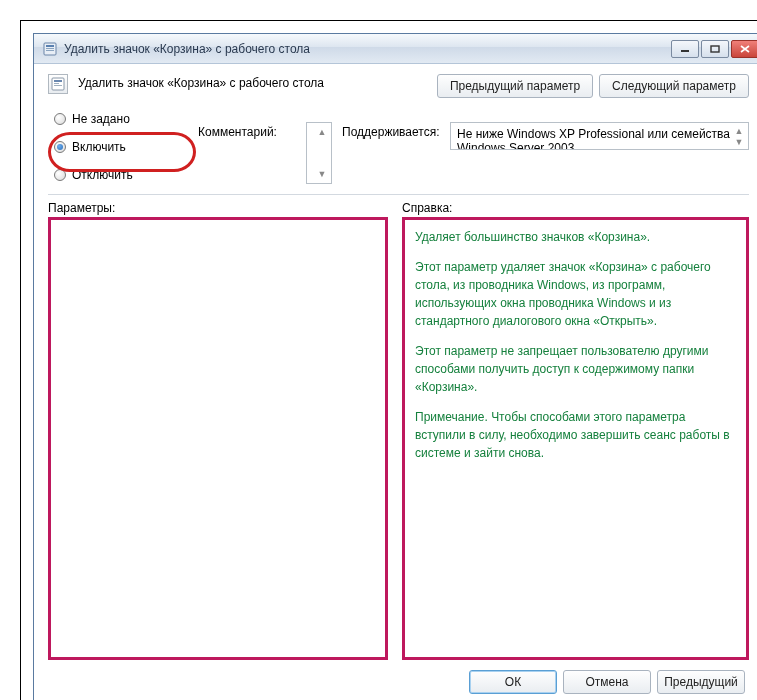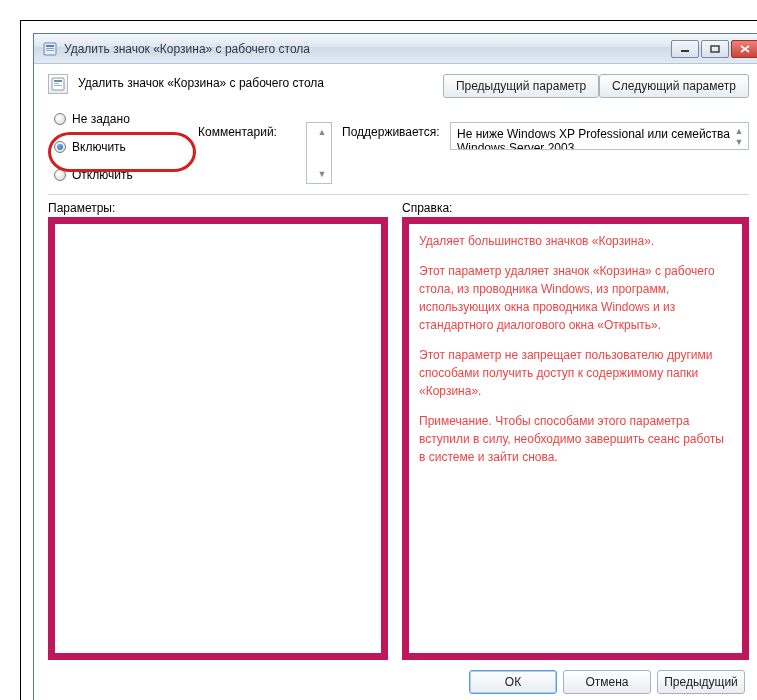--- a/index.html
+++ b/index.html
@@ -75,21 +75,21 @@
     position: relative;
   }
   .policy-icon {
     width: 20px; height: 20px;
     border: 1px solid #b0b8c0;
     background: linear-gradient(to bottom, #fff, #e8ecf0);
     display: inline-flex; align-items: center; justify-content: center;
     font-size: 11px;
   }
   .header-title { flex: 1; padding-top: 2px; }
-  .nav-btns { display: flex; gap: 0; }
+  .nav-btns { display: flex; gap: 6px; }
   .btn {
     height: 24px;
     padding: 0 12px;
     border: 1px solid #a9b3bf;
     background: linear-gradient(to bottom, #fefefe, #e9edf1);
     border-radius: 3px;
     font-size: 12px;
     color: #222;
     display: inline-flex;
     align-items: center;
@@ -187,27 +187,27 @@
     min-height: 0;
   }
   .col {
     display: flex; flex-direction: column; min-height: 0;
   }
   .col.params { flex: 0 0 340px; }
   .col.help { flex: 1; }
   .col-label { padding-bottom: 2px; }
   .panel {
     flex: 1;
-    border: 7px solid #be185d;
+    border: 3px solid #be185d;
     background: #fff;
     padding: 8px 10px;
     overflow: auto;
     font-size: 12px;
     line-height: 1.5;
-    color: #ef4444;
+    color: #15803d;
   }
   .panel p { margin: 0 0 12px 0; }
   .panel p:last-child { margin-bottom: 0; }
   .footer {
     display: flex;
     justify-content: flex-end;
     gap: 6px;
     padding: 10px 4px 2px 4px;
   }
   .footer .btn { width: 88px; }

